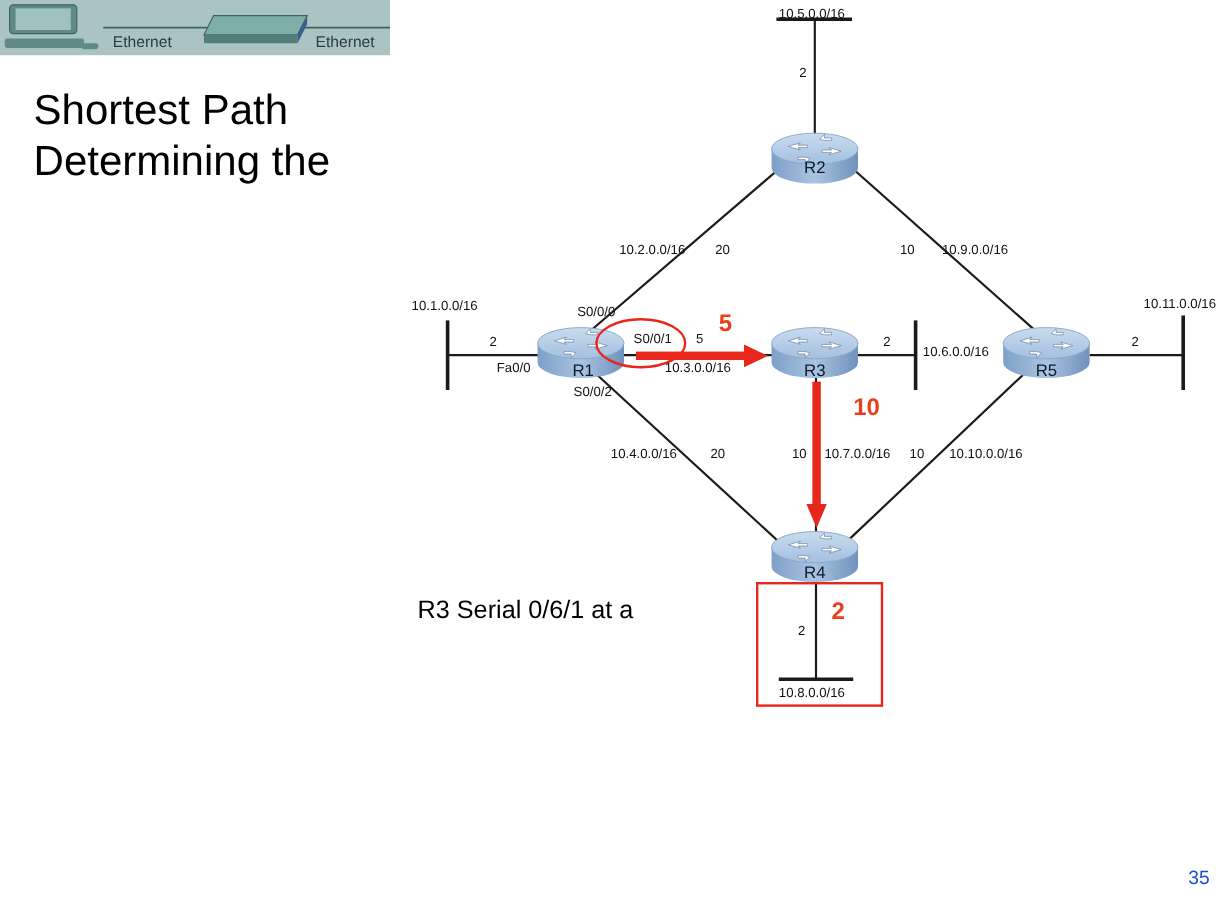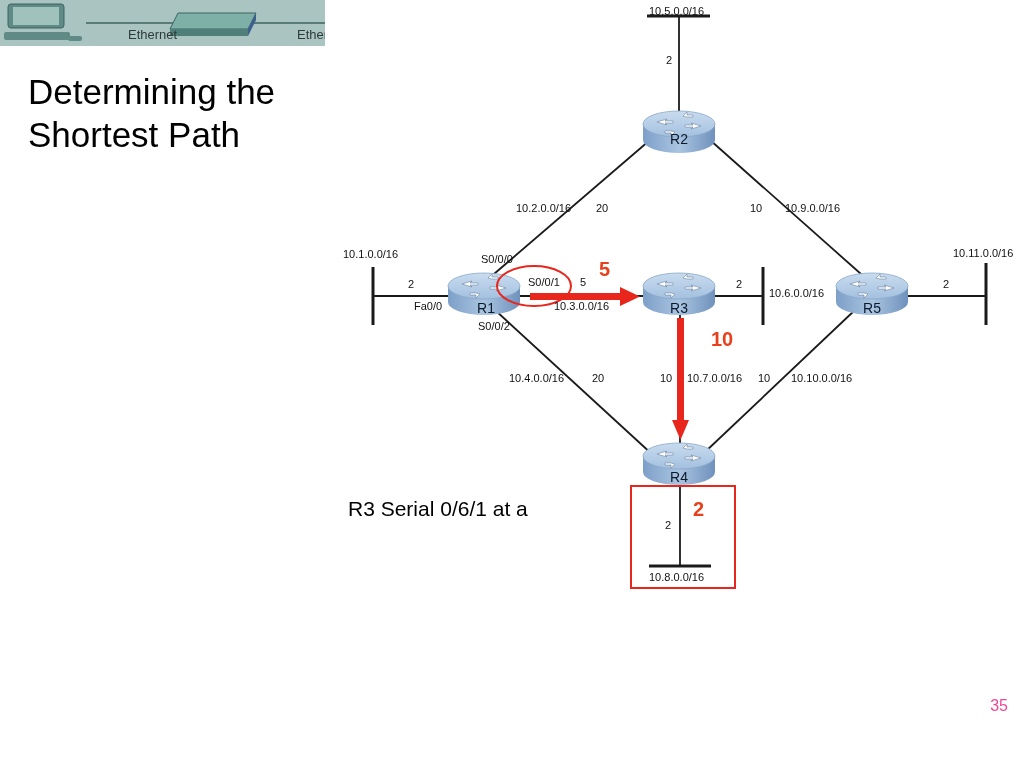--- a/index.html
+++ b/index.html
@@ -1,24 +1,24 @@
 <!DOCTYPE html>
 <html><head>
 <meta charset="utf-8">
 <style>
   html, body { margin:0; padding:0; }
   body { width:1024px; height:768px; background:#ffffff; position:relative; overflow:hidden;
          font-family:"Liberation Sans", sans-serif; }
   .banner { position:absolute; left:0; top:0; width:325px; height:46px; background:#a9c4c1; overflow:hidden; }
-  .banner .eth { position:absolute; font-size:13px; color:#2e3b3a; top:27px;margin-left:34px; }
+  .banner .eth { position:absolute; font-size:13px; color:#2e3b3a; top:27px; }
   .title { position:absolute; left:28px; top:70px; font-size:35px; line-height:43px; color:#000; }
   .caption { position:absolute; left:310px; top:494px; font-size:21px; line-height:29px; color:#000; width:300px; }
   .caption .l1 { display:block; }
   .caption .l2 { display:block; padding-left:38px; }
-  .page-num { position:absolute; right:16px; top:697px; font-size:16px; color:#ec4899; }
+  .page-num { position:absolute; right:16px; top:724px; font-size:16px; color:#1d4ed8; }
   svg.diagram { position:absolute; left:0; top:0; }
   .lbl { font-family:"Liberation Sans", sans-serif; font-size:11px; fill:#111; }
   .rlbl { font-family:"Liberation Sans", sans-serif; font-size:14px; fill:#0b1a2a; }
   .hl { font-family:"Liberation Sans", sans-serif; font-size:20px; font-weight:bold; fill:#e8401c; }
 </style>
 </head>
 <body>
 
 <div class="banner">
   <svg width="325" height="46">
@@ -33,22 +33,22 @@
       <polygon points="178,13 256,13 248,29 170,29" fill="#7fb0a8" stroke="#3f6460"></polygon>
       <rect x="170" y="29" width="78" height="7" fill="#4f7f78"></rect>
       <polygon points="248,29 256,13 256,20 248,36" fill="#3d5f8f"></polygon>
     </g>
   </svg>
   <span class="eth" style="left:94px;">Ethernet</span>
   <span class="eth" style="left:263px;">Ethernet</span>
 </div>
 
 <div class="title">
+  <div>Shortest Path</div>
   <div>Determining the</div>
-  <div>Shortest Path</div>
 </div>
 
 <svg class="diagram" width="1024" height="768">
   <defs>
     <linearGradient id="rtop" x1="0" y1="0" x2="0" y2="1">
       <stop offset="0" stop-color="#c9dcef"></stop>
       <stop offset="1" stop-color="#a3c0df"></stop>
     </linearGradient>
     <linearGradient id="rside" x1="0" y1="0" x2="1" y2="0">
       <stop offset="0" stop-color="#7d9fc8"></stop>

